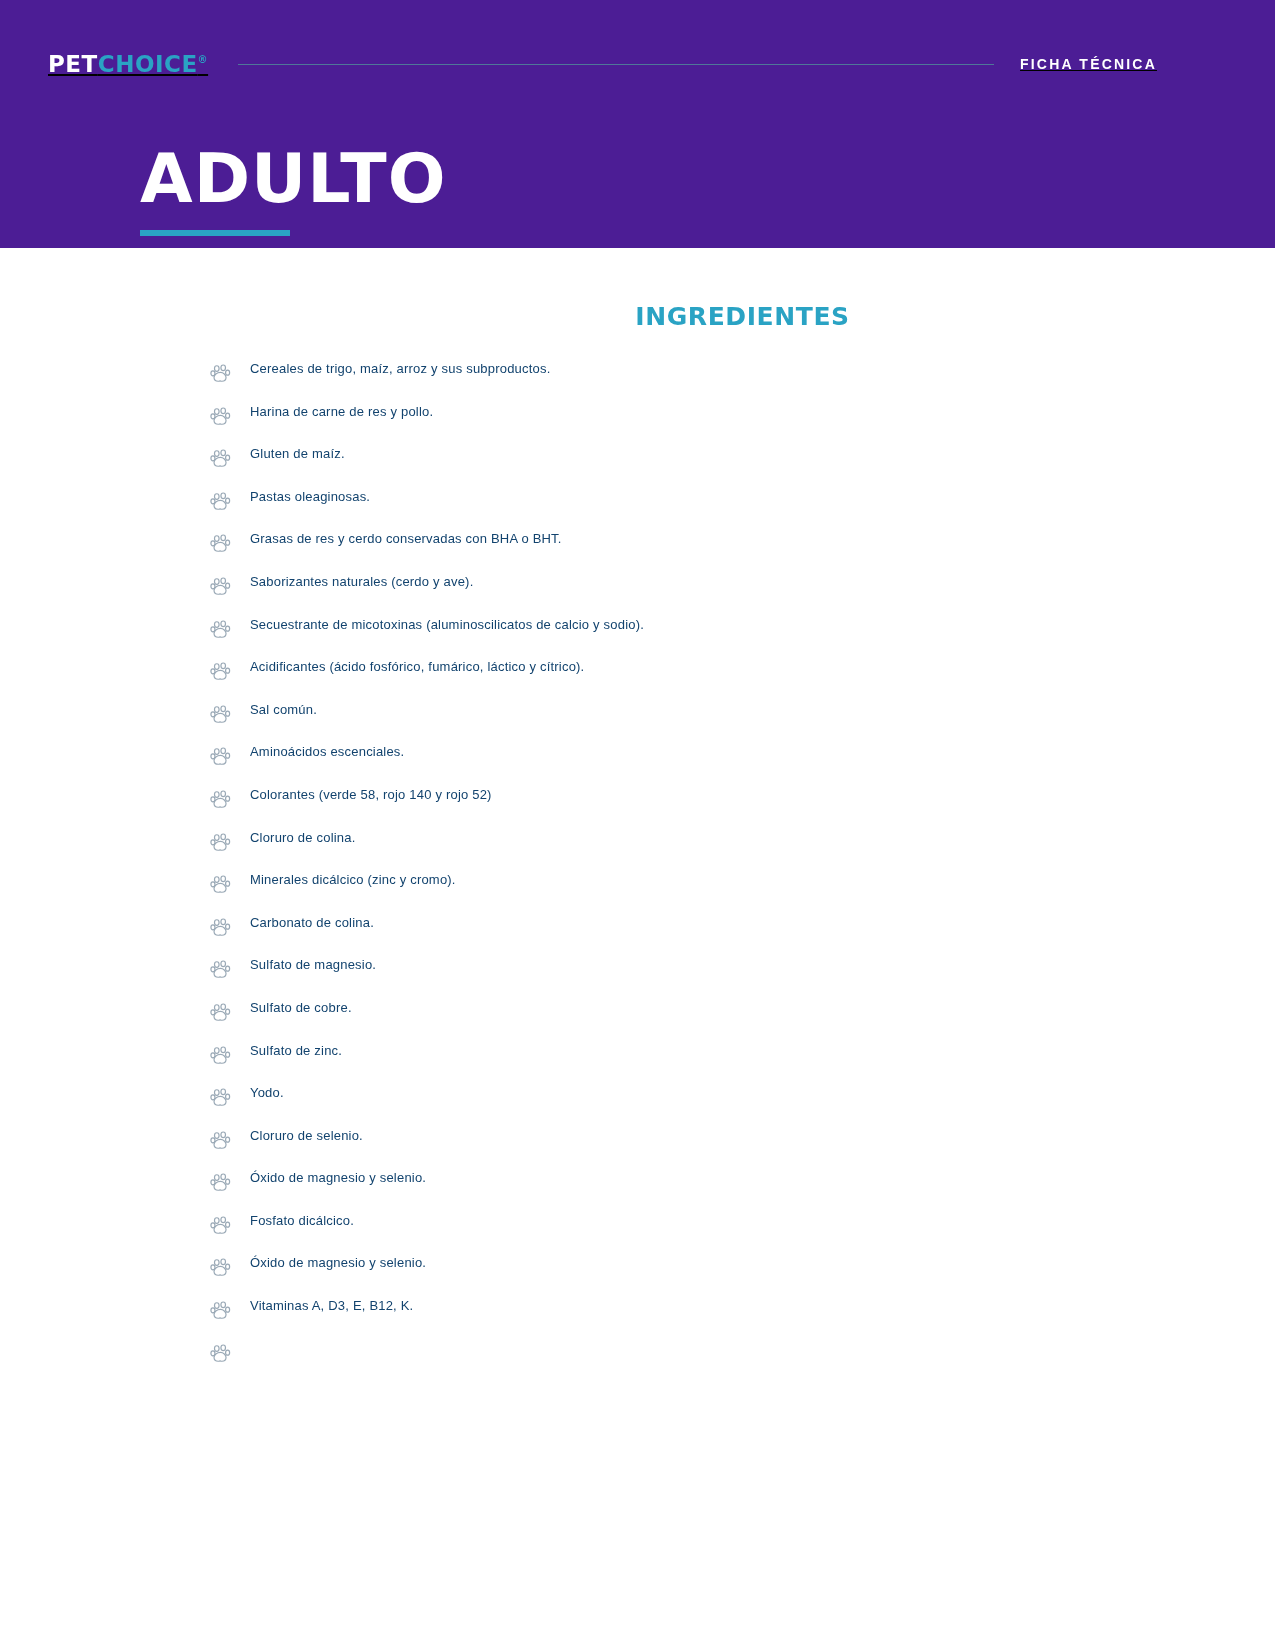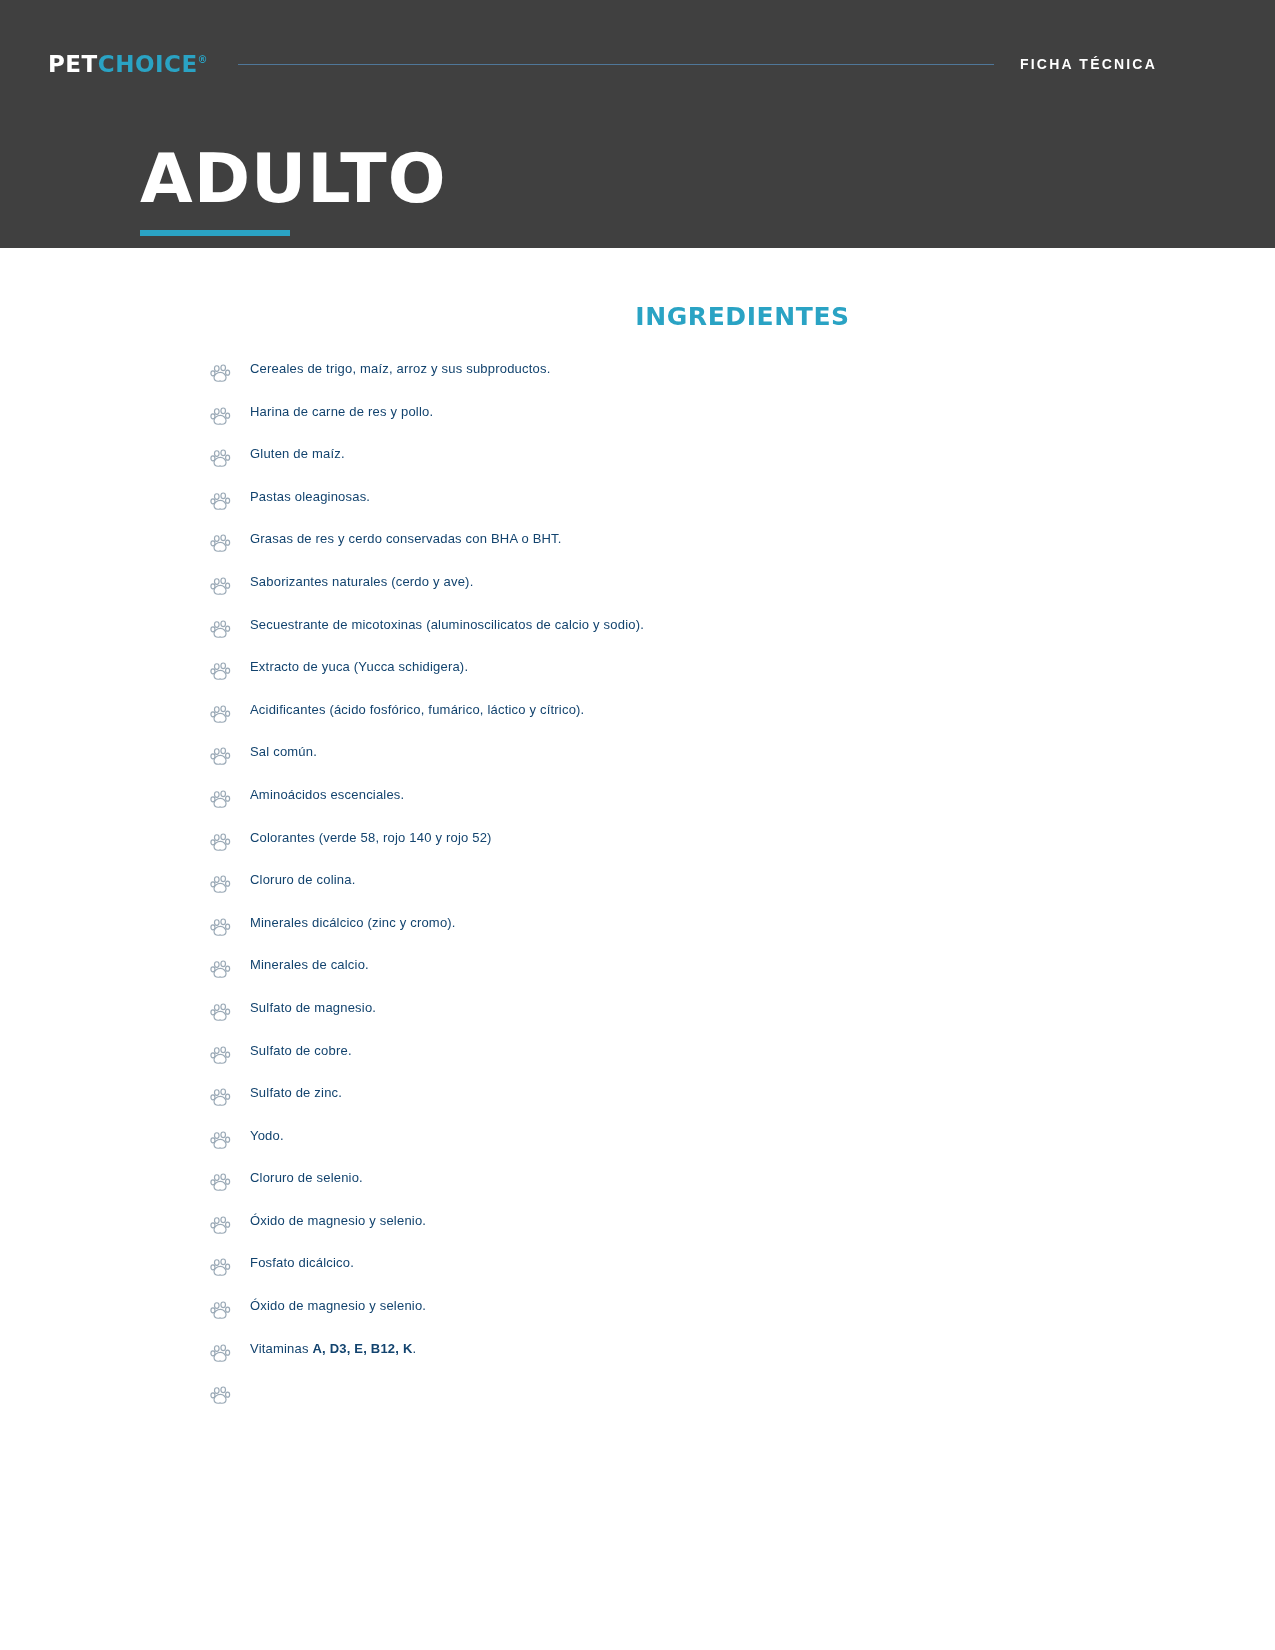--- a/index.html
+++ b/index.html
@@ -19,22 +19,23 @@
     width: 1275px;
     height: 1650px;
     overflow: hidden;
   }
 
   
   .header {
     position: relative;
     width: 100%;
     height: 248px;
-    background: #404040;
+    background: #4c1d95;
     box-sizing: border-box;
+    text-decoration: underline;
   }
 
   .header-top {
     display: flex;
     align-items: center;
     padding: 42px 118px 0 48px;
     height: 44px;
     box-sizing: content-box;
   }
 
@@ -125,21 +126,21 @@
   }
   .paw-icon svg { display: block; }
 
   .ing-text {
     color: #12436e;
     font-size: 13px;
     line-height: 28px;
     letter-spacing: 0.2px;
     white-space: nowrap;
   }
-  .ing-text b { font-weight: bold; }
+  .ing-text b { font-weight: normal; }
 </style>
 </head>
 <body>
 
 <div class="page">
 
   <div class="header">
     <div class="header-top">
       <div class="logo">
         <span class="logo-pet">PET</span><span class="logo-choice">CHOICE</span><span class="logo-reg">®</span>
@@ -260,34 +261,20 @@
     <svg viewBox="0 0 24 24" width="22" height="22" aria-hidden="true">
       <g fill="none" stroke="#9aa9b6" stroke-width="1.3">
         <ellipse cx="7.4" cy="7.2" rx="2.5" ry="3.1"></ellipse>
         <ellipse cx="14.4" cy="6.4" rx="2.5" ry="3.1"></ellipse>
         <ellipse cx="19.2" cy="11.6" rx="2.2" ry="2.7"></ellipse>
         <ellipse cx="3.2" cy="12.4" rx="2.2" ry="2.7"></ellipse>
         <path d="M11.4 11.4c3.1 0 6.1 2.5 6.1 5.6 0 2.4-2 4.0-4.5 4.0-1.0 0-1.4-.35-2.0-.35s-1.1.35-2.1.35c-2.5 0-4.5-1.6-4.5-4.0 0-3.1 3.0-5.6 7.0-5.6z"></path>
       </g>
     </svg>
           </span>
-          <span class="ing-text">Extracto de yuca (Yucca schidigera).</span>
-        </li>
-        <li class="ing-item">
-          <span class="paw-icon">
-    <svg viewBox="0 0 24 24" width="22" height="22" aria-hidden="true">
-      <g fill="none" stroke="#9aa9b6" stroke-width="1.3">
-        <ellipse cx="7.4" cy="7.2" rx="2.5" ry="3.1"></ellipse>
-        <ellipse cx="14.4" cy="6.4" rx="2.5" ry="3.1"></ellipse>
-        <ellipse cx="19.2" cy="11.6" rx="2.2" ry="2.7"></ellipse>
-        <ellipse cx="3.2" cy="12.4" rx="2.2" ry="2.7"></ellipse>
-        <path d="M11.4 11.4c3.1 0 6.1 2.5 6.1 5.6 0 2.4-2 4.0-4.5 4.0-1.0 0-1.4-.35-2.0-.35s-1.1.35-2.1.35c-2.5 0-4.5-1.6-4.5-4.0 0-3.1 3.0-5.6 7.0-5.6z"></path>
-      </g>
-    </svg>
-          </span>
           <span class="ing-text">Acidificantes (ácido fosfórico, fumárico, láctico y cítrico).</span>
         </li>
         <li class="ing-item">
           <span class="paw-icon">
     <svg viewBox="0 0 24 24" width="22" height="22" aria-hidden="true">
       <g fill="none" stroke="#9aa9b6" stroke-width="1.3">
         <ellipse cx="7.4" cy="7.2" rx="2.5" ry="3.1"></ellipse>
         <ellipse cx="14.4" cy="6.4" rx="2.5" ry="3.1"></ellipse>
         <ellipse cx="19.2" cy="11.6" rx="2.2" ry="2.7"></ellipse>
         <ellipse cx="3.2" cy="12.4" rx="2.2" ry="2.7"></ellipse>
@@ -358,21 +345,21 @@
     <svg viewBox="0 0 24 24" width="22" height="22" aria-hidden="true">
       <g fill="none" stroke="#9aa9b6" stroke-width="1.3">
         <ellipse cx="7.4" cy="7.2" rx="2.5" ry="3.1"></ellipse>
         <ellipse cx="14.4" cy="6.4" rx="2.5" ry="3.1"></ellipse>
         <ellipse cx="19.2" cy="11.6" rx="2.2" ry="2.7"></ellipse>
         <ellipse cx="3.2" cy="12.4" rx="2.2" ry="2.7"></ellipse>
         <path d="M11.4 11.4c3.1 0 6.1 2.5 6.1 5.6 0 2.4-2 4.0-4.5 4.0-1.0 0-1.4-.35-2.0-.35s-1.1.35-2.1.35c-2.5 0-4.5-1.6-4.5-4.0 0-3.1 3.0-5.6 7.0-5.6z"></path>
       </g>
     </svg>
           </span>
-          <span class="ing-text">Minerales de calcio.</span>
+          <span class="ing-text">Carbonato de colina.</span>
         </li>
         <li class="ing-item">
           <span class="paw-icon">
     <svg viewBox="0 0 24 24" width="22" height="22" aria-hidden="true">
       <g fill="none" stroke="#9aa9b6" stroke-width="1.3">
         <ellipse cx="7.4" cy="7.2" rx="2.5" ry="3.1"></ellipse>
         <ellipse cx="14.4" cy="6.4" rx="2.5" ry="3.1"></ellipse>
         <ellipse cx="19.2" cy="11.6" rx="2.2" ry="2.7"></ellipse>
         <ellipse cx="3.2" cy="12.4" rx="2.2" ry="2.7"></ellipse>
         <path d="M11.4 11.4c3.1 0 6.1 2.5 6.1 5.6 0 2.4-2 4.0-4.5 4.0-1.0 0-1.4-.35-2.0-.35s-1.1.35-2.1.35c-2.5 0-4.5-1.6-4.5-4.0 0-3.1 3.0-5.6 7.0-5.6z"></path>

